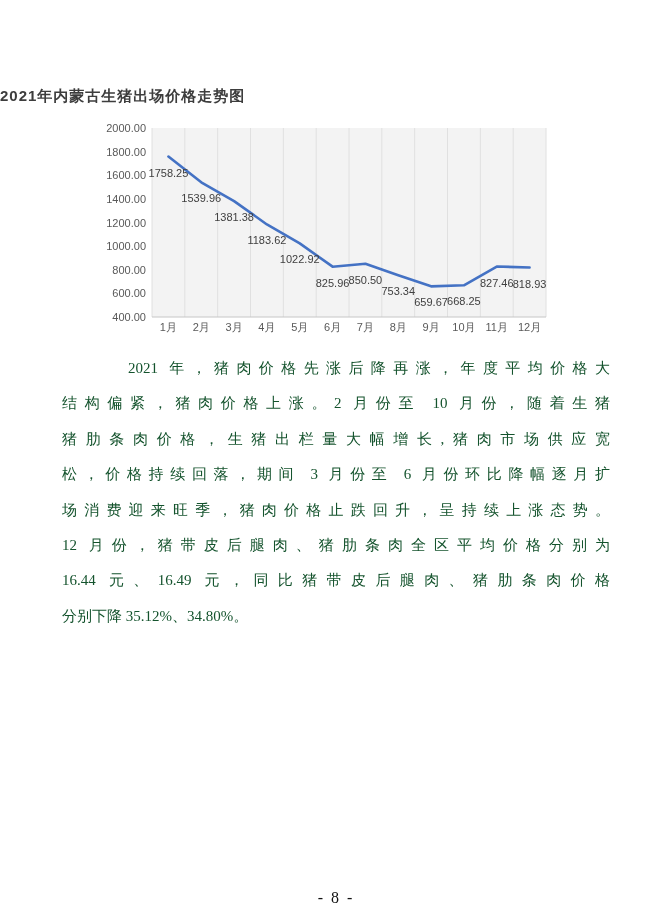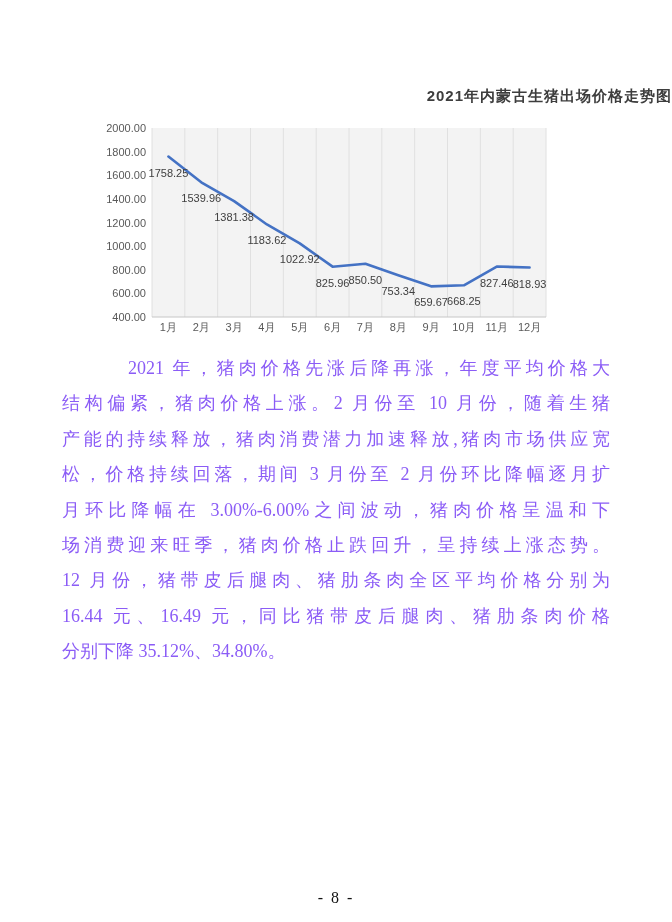--- a/index.html
+++ b/index.html
@@ -1,30 +1,30 @@
 <!DOCTYPE html>
 <html><head>
 <meta charset="utf-8">
 <style>
   html,body{margin:0;padding:0;}
   body{
     width:672px;height:922px;background:#ffffff;position:relative;overflow:hidden;
     font-family:"Liberation Serif",serif;
   }
   .chart-title{
-    position:absolute;top:87px;left:0;width:672px;text-align:right;
+    position:absolute;top:87px;left:0;width:672px;text-align:left;
     font-family:"Liberation Sans",sans-serif;font-weight:bold;font-size:15px;
     color:#3d3d3d;letter-spacing:1px;
   }
   #chart-svg{position:absolute;top:114px;left:88px;}
   .tick{font:11px "Liberation Sans",sans-serif;fill:#595959;}
   .dlabel{font:11px "Liberation Sans",sans-serif;fill:#404040;}
   .body-text{
     position:absolute;top:351px;left:62px;width:548px;
-    font-size:18px;color:#8b5cf6;
+    font-size:15px;color:#14532d;
   }
   .body-text .line{
     height:35.4px;line-height:35.4px;white-space:nowrap;
     text-align:justify;text-align-last:justify;
   }
   .body-text .line.first{text-indent:66px;}
   .body-text .line.last{text-align-last:left;}
   .page-footer{
     position:absolute;top:889px;left:0;width:672px;text-align:center;
     font-size:16px;color:#111;letter-spacing:2px;
@@ -83,22 +83,21 @@
     <text x="310.25" y="181.2617125" text-anchor="middle" class="dlabel">753.34</text>
     <text x="343.08333333333337" y="192.32648125" text-anchor="middle" class="dlabel">659.67</text>
     <text x="375.9166666666667" y="191.31296875" text-anchor="middle" class="dlabel">668.25</text>
     <text x="408.75" y="172.50628749999998" text-anchor="middle" class="dlabel">827.46</text>
     <text x="441.58333333333337" y="173.51389375000002" text-anchor="middle" class="dlabel">818.93</text>
   </svg>
 
 <div class="body-text">
   <div class="line first">2021 年，猪肉价格先涨后降再涨，年度平均价格大</div>
   <div class="line">结构偏紧，猪肉价格上涨。2 月份至 10 月份，随着生猪</div>
-  <div class="line">产能的持续释放，猪肉消费潜力加速释放,猪肉市场供应宽</div>
-  <div class="line">松，价格持续回落，期间 3 月份至 2 月份环比降幅逐月扩</div>
-  <div class="line">月环比降幅在 3.00%-6.00%之间波动，猪肉价格呈温和下</div>
+  <div class="line">猪肋条肉价格，生猪出栏量大幅增长,猪肉市场供应宽</div>
+  <div class="line">松，价格持续回落，期间 3 月份至 6 月份环比降幅逐月扩</div>
   <div class="line">场消费迎来旺季，猪肉价格止跌回升，呈持续上涨态势。</div>
   <div class="line">12 月份，猪带皮后腿肉、猪肋条肉全区平均价格分别为</div>
   <div class="line">16.44 元、16.49 元，同比猪带皮后腿肉、猪肋条肉价格</div>
   <div class="line last">分别下降 35.12%、34.80%。</div>
 </div>
 
 <div class="page-footer">- 8 -</div>
 
 </body></html>

